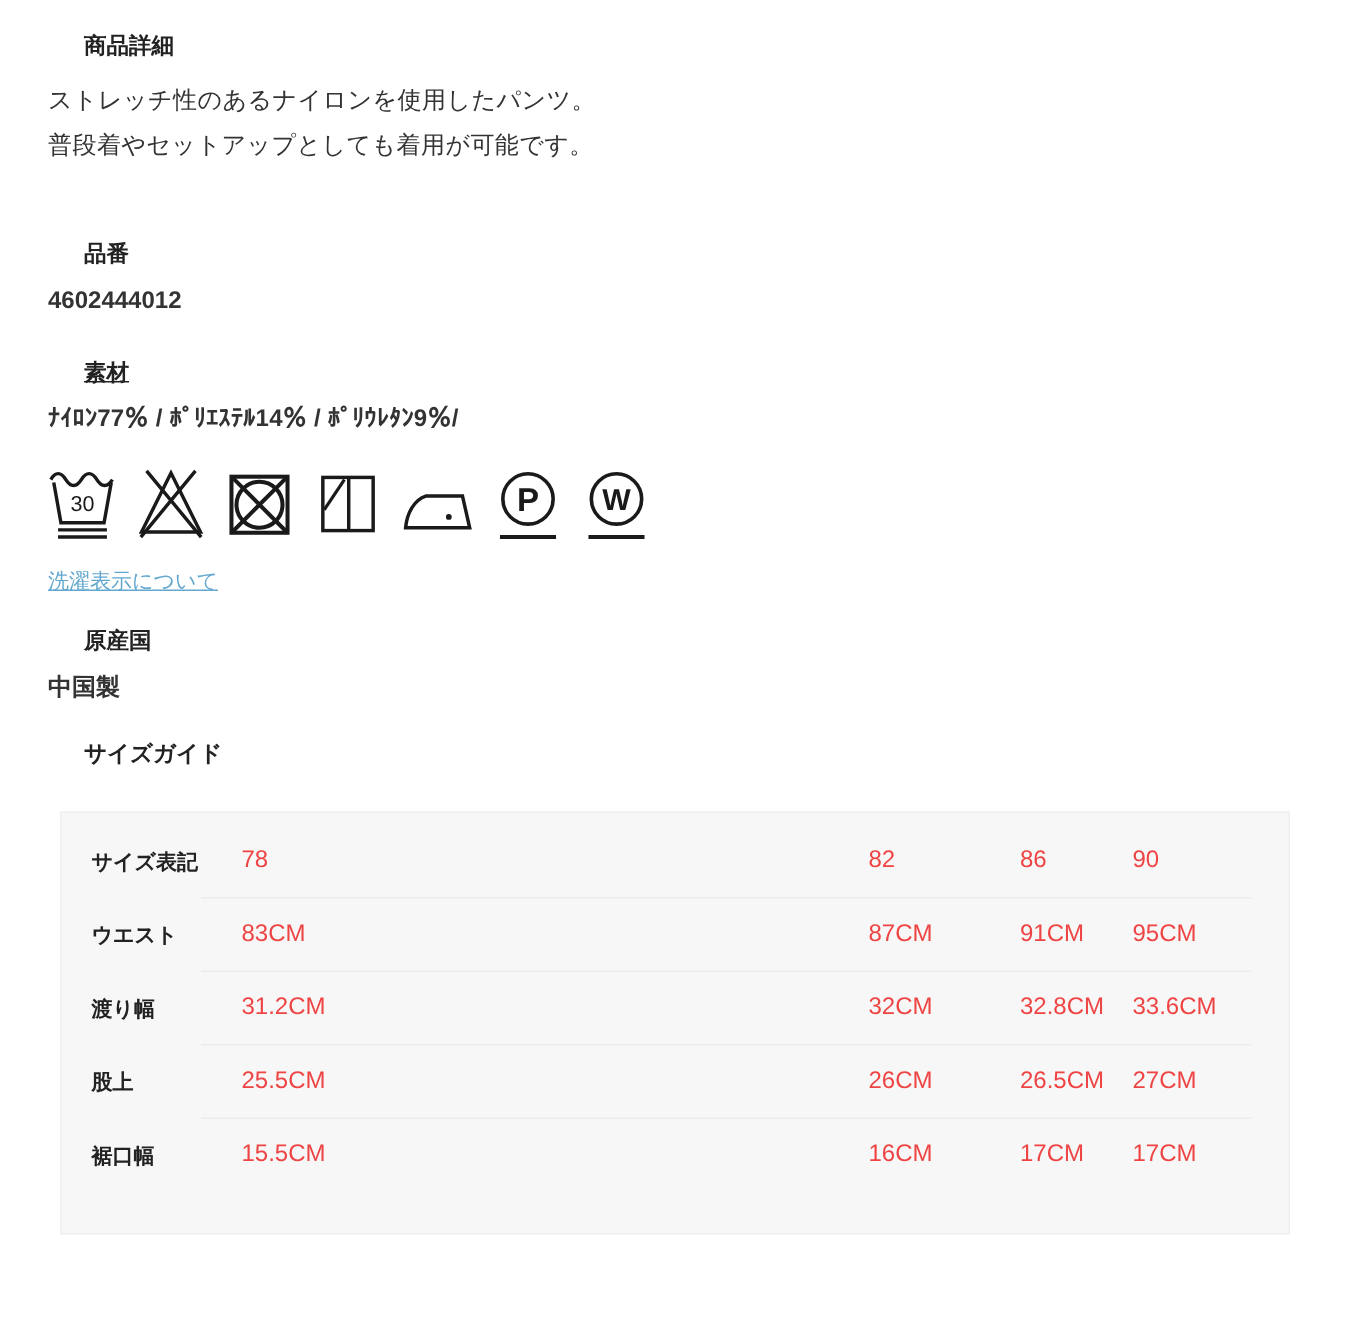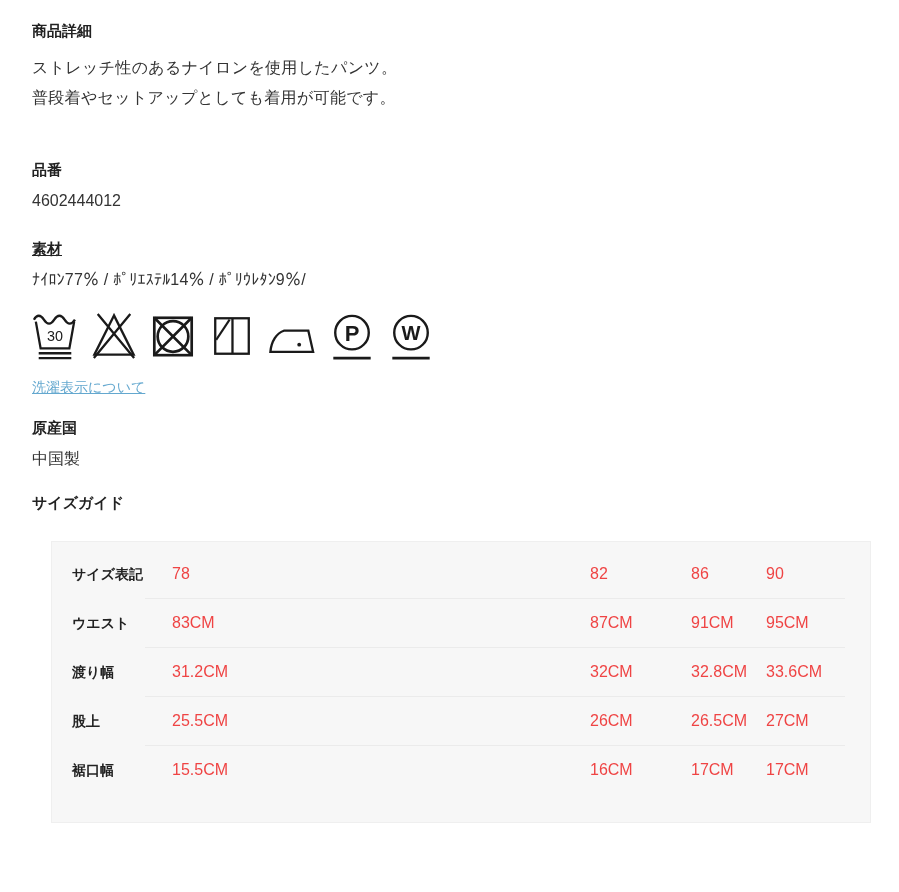--- a/index.html
+++ b/index.html
@@ -10,32 +10,34 @@
     font-family: "Liberation Sans", "DejaVu Sans", sans-serif;
     color: #333333;
     padding: 22px 32px 10px 32px;
     overflow: hidden;
   }
   .sec-title {
     font-size: 15px;
     font-weight: bold;
     color: #222222;
     line-height: 17px;
+    margin-left: 24px;
   }
   .desc { margin-top: 14px; }
   .desc p {
     font-size: 16px;
     line-height: 30px;
     letter-spacing: 0.3px;
   }
   .t-itemno { margin-top: 48px; }
   .plain-value {
     margin-top: 12px;
     font-size: 16px;
     line-height: 22px;
+    font-weight: bold;
   }
   .t-material { margin-top: 28px; text-decoration: underline; }
   .material-value { letter-spacing: 0.2px; }
 
   .care-icons {
     margin-top: 20px;
     display: flex;
     align-items: flex-end;
     gap: 13px;
   }
@@ -55,21 +57,21 @@
     line-height: 20px;
     color: #64a8cf;
     text-decoration: underline;
     cursor: pointer;
   }
   .t-origin { margin-top: 22px; }
   .t-sizeguide { margin-top: 24px; }
 
   .size-table-wrap {
     margin-top: 30px;
-    margin-left: 19px;
+    margin-left: 8px;
     width: 820px;
     background: #f7f7f7;
     border: 1px solid #efefef;
     padding: 8px 25px 28px 0;
   }
   table.size-table {
     width: 100%;
     border-collapse: collapse;
     table-layout: fixed;
   }

